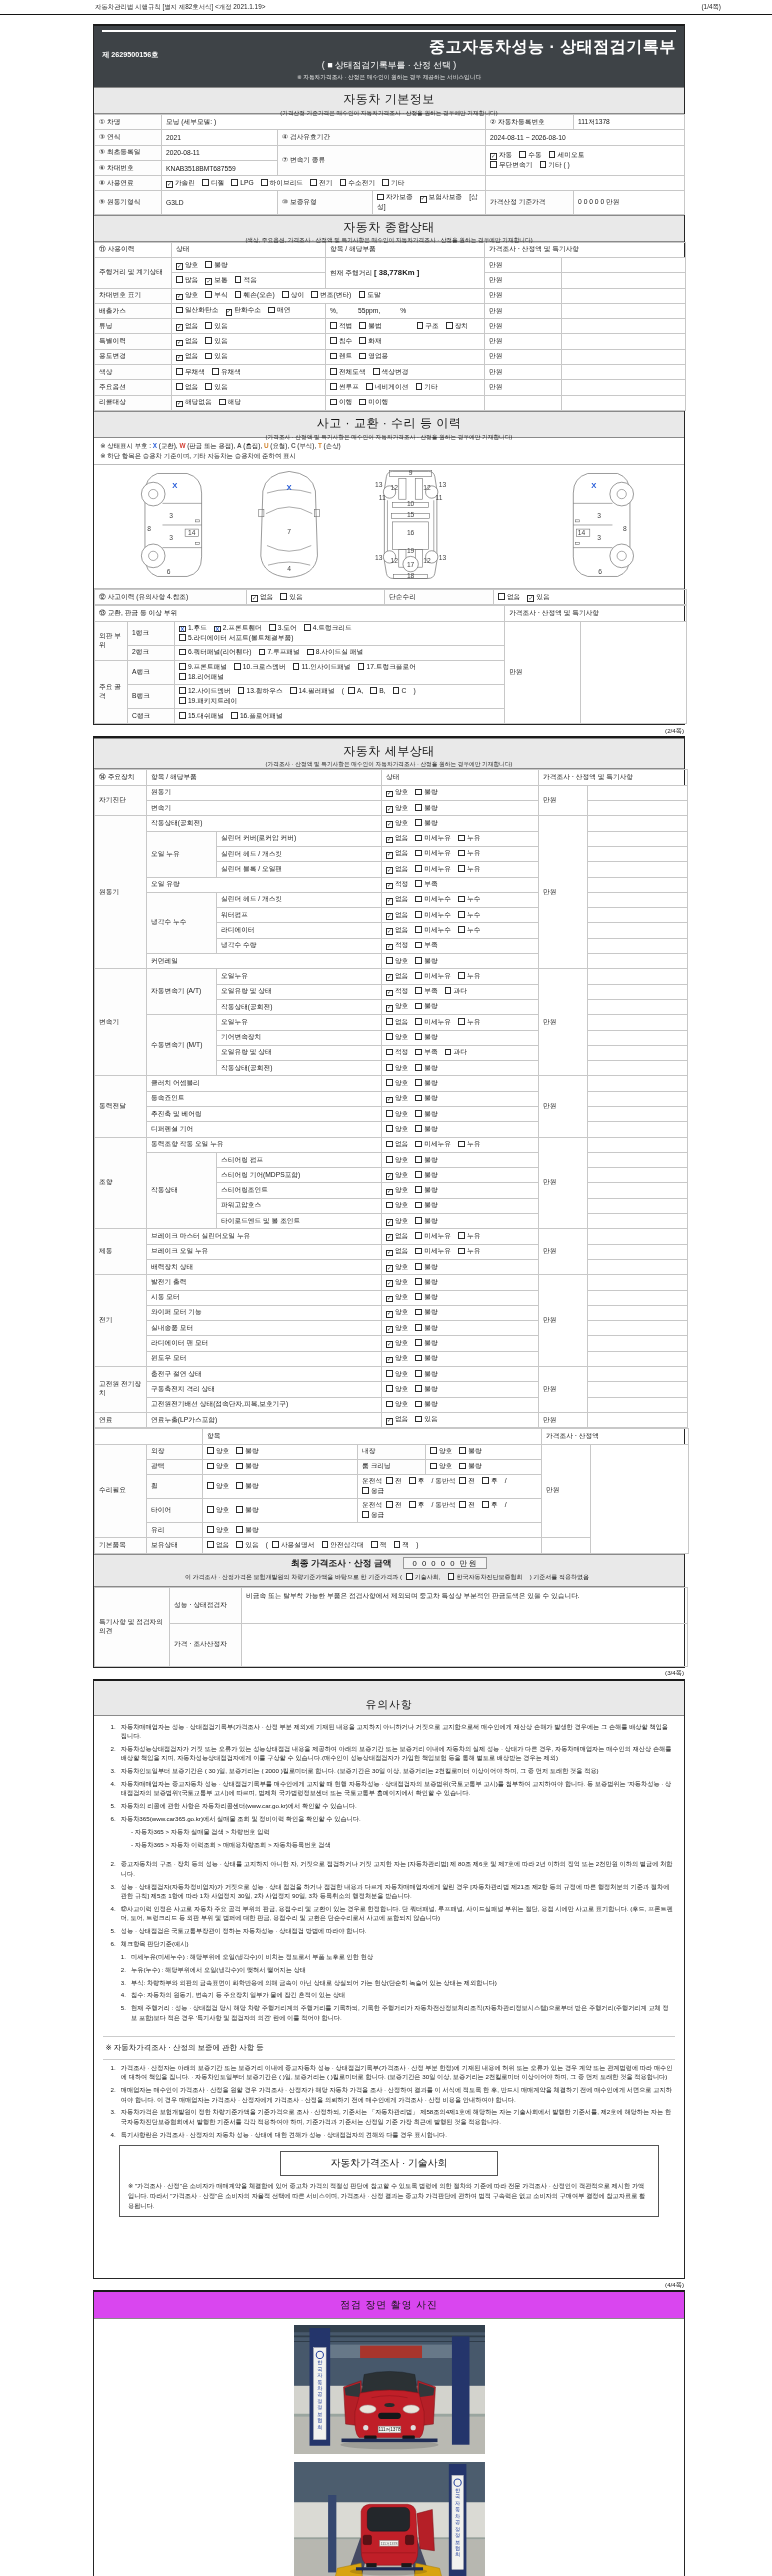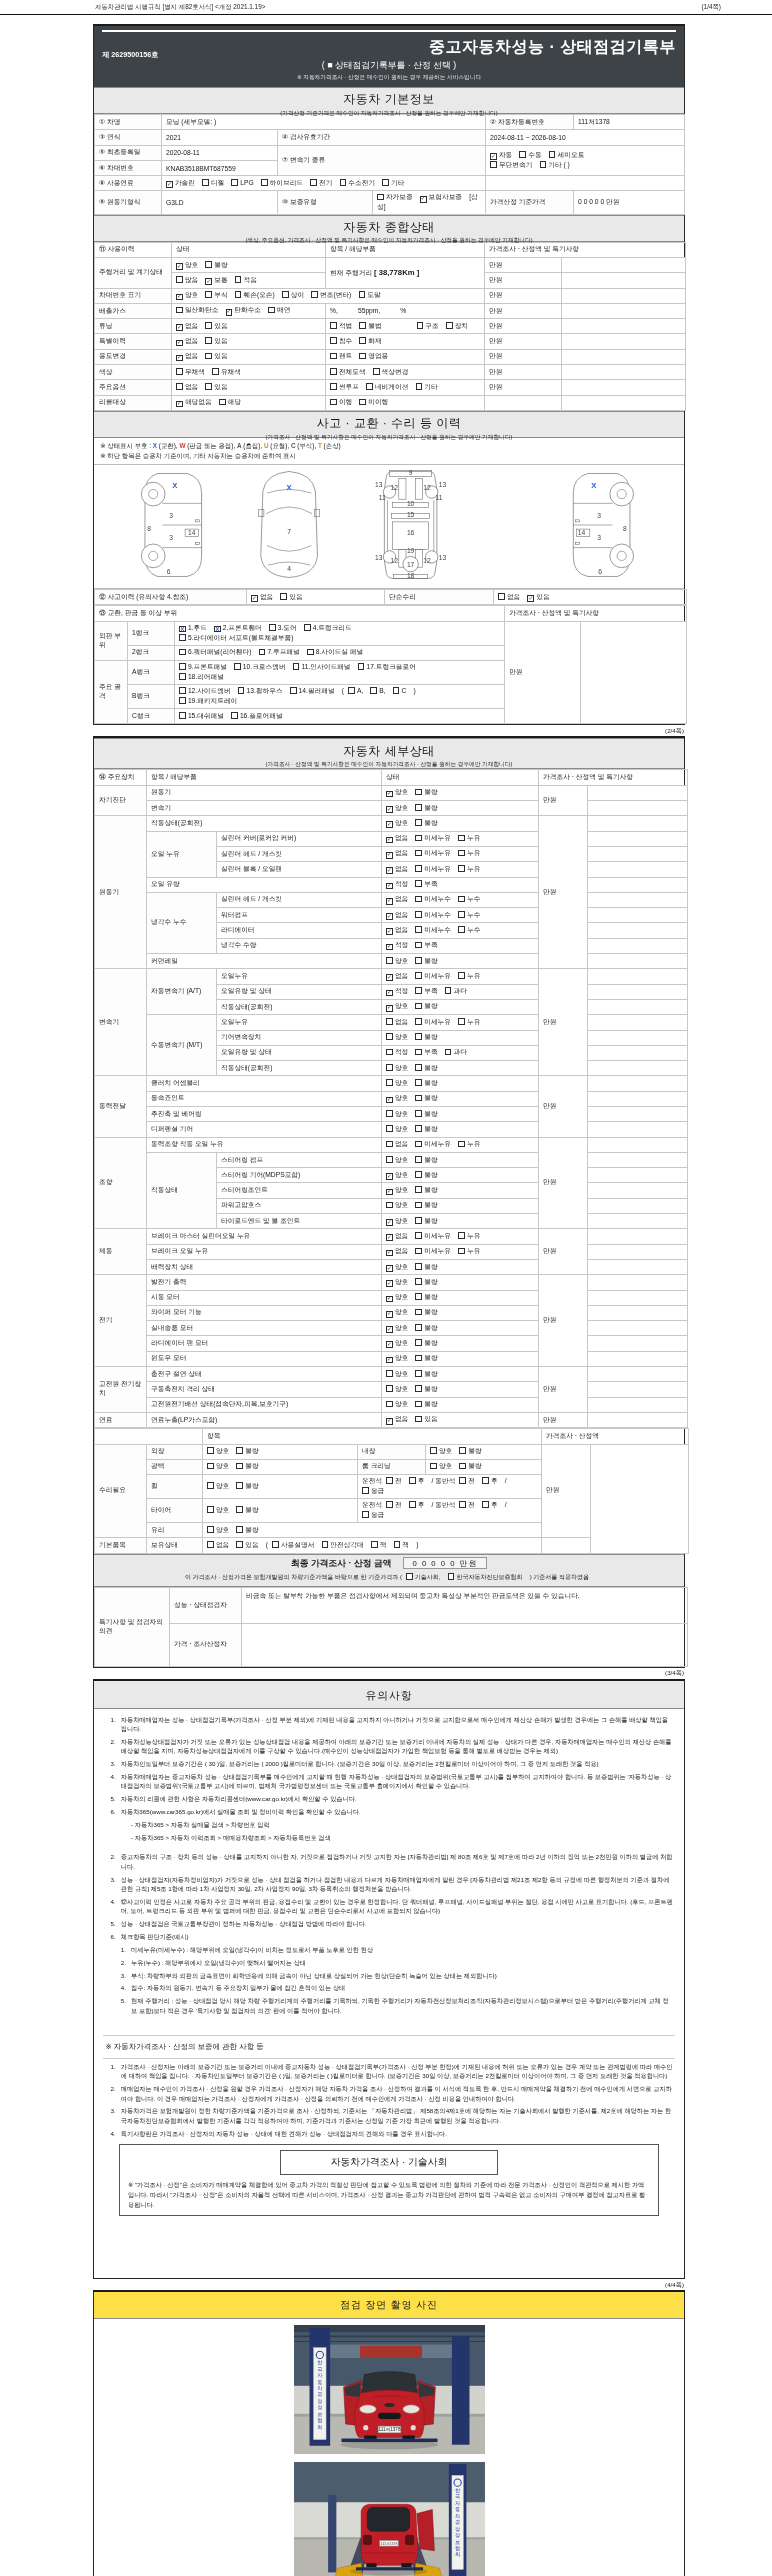--- a/index.html
+++ b/index.html
@@ -40,33 +40,33 @@
   .dN{font-size:13px;fill:#444;font-family:"Liberation Sans",sans-serif;}
   .dX{font-size:15px;font-weight:700;fill:#2b5fd9;font-family:"Liberation Sans",sans-serif;}
   .carline{fill:#fff;stroke:#6a6a6a;stroke-width:1.3;}
   .carline2{fill:none;stroke:#6a6a6a;stroke-width:1.1;}
   
   .final{background:#e9e9e9;border-top:0.5px solid #8a8a8a;border-bottom:0.5px solid #8a8a8a;padding:3.1px 0 2.6px;height:33px;box-sizing:border-box;text-align:center;}
   .final .row1{font-size:8.8px;font-weight:700;}
   .final .row1 .val{font-weight:400;border:0.5px solid #999;background:#f4f4f4;padding:0.5px 8.2px;margin-left:9.3px;letter-spacing:1.5px;font-size:7.7px;}
   .final .row2{font-size:6px;margin-top:2.6px;}
   
-  .n-h{background:#e9e9e9;border-bottom:0.5px solid #8a8a8a;text-align:center;font-size:10.8px;padding:8px 0;height:28px;box-sizing:border-box;letter-spacing:1px;}
+  .n-h{background:#e9e9e9;border-bottom:0.5px solid #8a8a8a;text-align:center;font-size:10.8px;padding:17px 0;height:28px;box-sizing:border-box;letter-spacing:1px;}
   .n-body{padding:2.1px 9.3px;font-size:6.2px;line-height:1.5;}
   .n-sec-t{font-size:7.5px;padding:5.2px 2.1px;border-bottom:0.5px solid #ccc;margin-bottom:3.1px;}
-  .n-sec-t.mid{border-top:0.5px solid #ccc;margin-top:20px;}
+  .n-sec-t.mid{border-top:0.5px solid #ccc;margin-top:14px;}
   .nitem{display:flex;margin:3.6px 0;padding-left:7.2px;}
   .nitem.nsub{padding-left:17.5px;}
   .nn{width:10.3px;flex:none;}
   .nt{flex:1;}
   .n-inbox{border:0.5px solid #555;margin:6.2px 15.5px 4.1px;padding:5.2px 8.2px 6.2px;}
   .n-inbox-t{border:0.5px solid #555;width:216px;margin:0 auto;text-align:center;font-size:9.8px;padding:4.1px 0;}
   .n-inbox-x{margin-top:5.2px;font-size:6.2px;line-height:1.55;}
   
-  .ph-h{background:#fde047;border-bottom:0.5px solid #8a8a8a;text-align:center;font-size:9.8px;padding:7.2px 0;height:27px;box-sizing:border-box;letter-spacing:1px;}
+  .ph-h{background:#d946ef;border-bottom:0.5px solid #8a8a8a;text-align:center;font-size:9.8px;padding:7.2px 0;height:27px;box-sizing:border-box;letter-spacing:1px;}
   .ph-area{text-align:center;padding:6.2px 0 4.1px;}
   .ph-area svg{display:block;margin:0 auto 7.2px;}
 </style>
 </head>
 <body>
 
 <div class="top-rule"></div>
 <div class="hdr-left">자동차관리법 시행규칙 [별지 제82호서식] &lt;개정 2021.1.19&gt;</div>
 <div class="hdr-right">(1/4쪽)</div>
 

